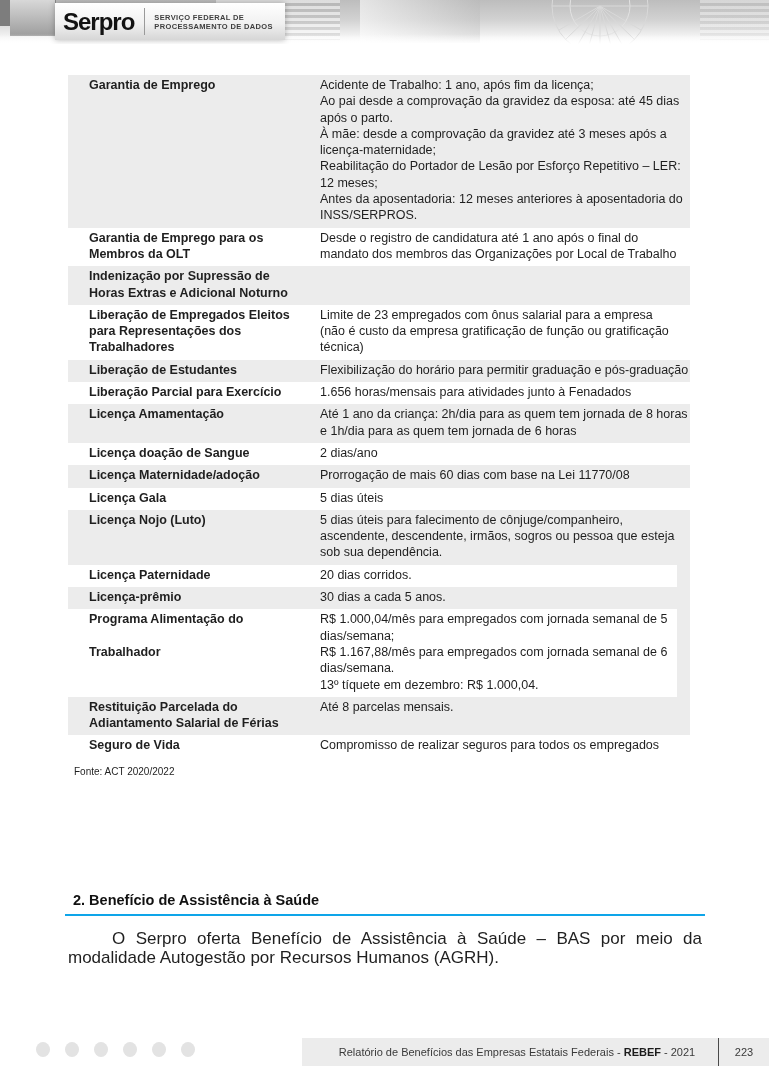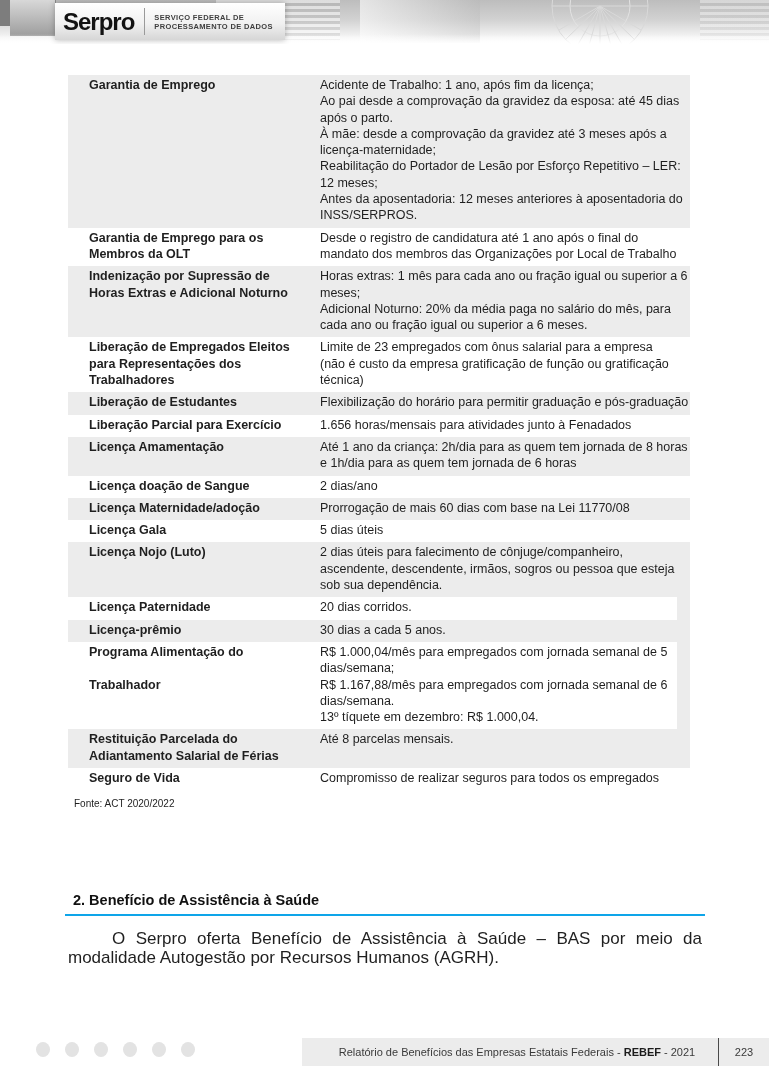--- a/index.html
+++ b/index.html
@@ -127,22 +127,20 @@
 À mãe: desde a comprovação da gravidez até 3 meses após a licença-maternidade;
 Reabilitação do Portador de Lesão por Esforço Repetitivo – LER: 12 meses;
 Antes da aposentadoria: 12 meses anteriores à aposentadoria do INSS/SERPROS.</div>
   </div>
   <div class="row">
     <div class="cell-label">Garantia de Emprego para os Membros da OLT</div>
     <div class="cell-value">Desde o registro de candidatura até 1 ano após o final do mandato dos membros das Organizações por Local de Trabalho</div>
   </div>
   <div class="row">
     <div class="cell-label">Indenização por Supressão de Horas Extras e Adicional Noturno</div>
-    <div class="cell-value">Horas extras: 1 mês para cada ano ou fração igual ou superior a 6 meses;
-Adicional Noturno: 20% da média paga no salário do mês, para cada ano ou fração igual ou superior a 6 meses.</div>
   </div>
   <div class="row">
     <div class="cell-label">Liberação de Empregados Eleitos para Representações dos Trabalhadores</div>
     <div class="cell-value">Limite de 23 empregados com ônus salarial para a empresa
 (não é custo da empresa gratificação de função ou gratificação técnica)</div>
   </div>
   <div class="row">
     <div class="cell-label">Liberação de Estudantes</div>
     <div class="cell-value">Flexibilização do horário para permitir graduação e pós-graduação</div>
   </div>
@@ -161,21 +159,21 @@
   <div class="row">
     <div class="cell-label">Licença Maternidade/adoção</div>
     <div class="cell-value">Prorrogação de mais 60 dias com base na Lei 11770/08</div>
   </div>
   <div class="row">
     <div class="cell-label">Licença Gala</div>
     <div class="cell-value">5 dias úteis</div>
   </div>
   <div class="row">
     <div class="cell-label">Licença Nojo (Luto)</div>
-    <div class="cell-value">2 dias úteis para falecimento de cônjuge/companheiro, ascendente, descendente, irmãos, sogros ou pessoa que esteja sob sua dependência.</div>
+    <div class="cell-value">5 dias úteis para falecimento de cônjuge/companheiro, ascendente, descendente, irmãos, sogros ou pessoa que esteja sob sua dependência.</div>
   </div>
   <div class="row strip">
     <div class="cell-label">Licença Paternidade</div>
     <div class="cell-value">20 dias corridos.</div>
   </div>
   <div class="row">
     <div class="cell-label">Licença-prêmio</div>
     <div class="cell-value">30 dias a cada 5 anos.</div>
   </div>
   <div class="row strip">

